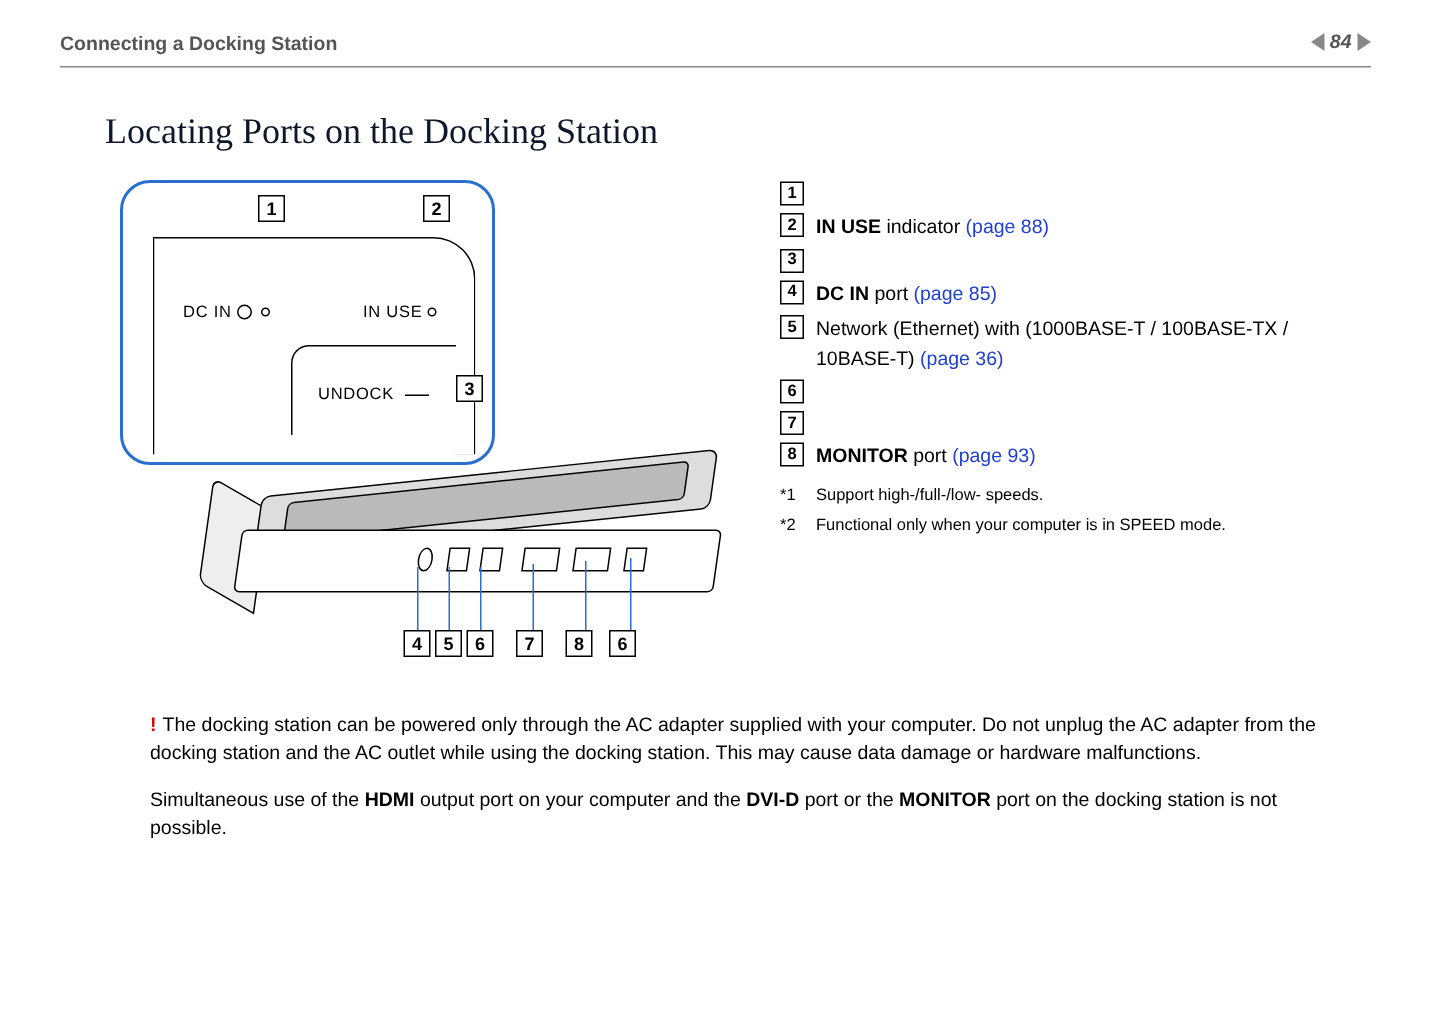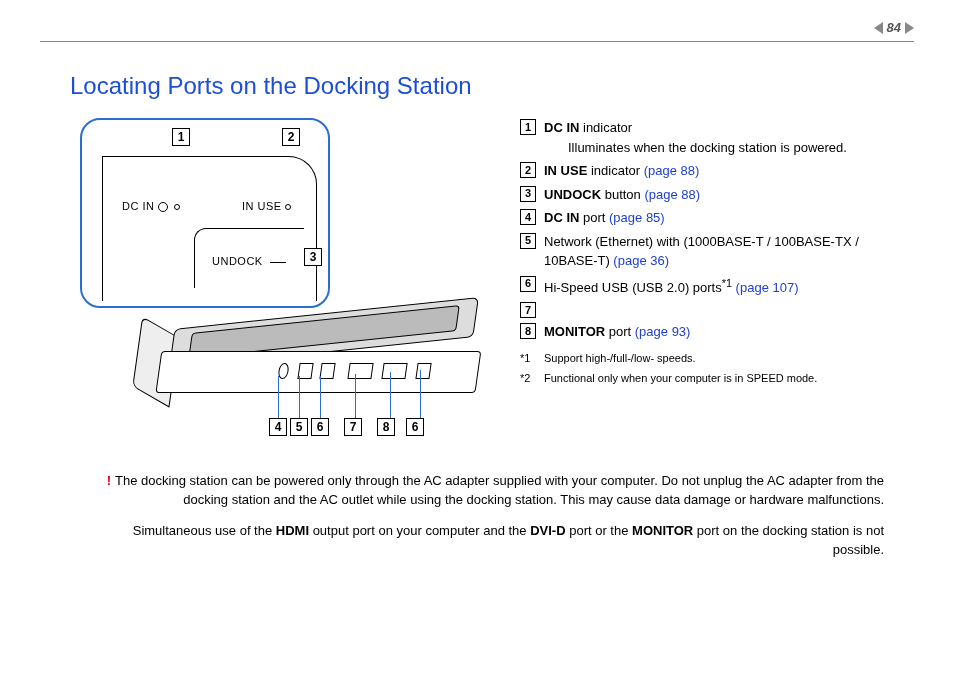--- a/index.html
+++ b/index.html
@@ -38,24 +38,25 @@
     text-align: center;
   }
   .arrow-left, .arrow-right {
     width: 0; height: 0;
     border-top: 6px solid transparent;
     border-bottom: 6px solid transparent;
   }
   .arrow-left { border-right: 9px solid #888; }
   .arrow-right { border-left: 9px solid #888; }
   h1.title {
-    color: #1d4ed8;
+    color: #0f172a;
     font-weight: normal;
     font-size: 24px;
     margin: 0 0 18px 30px;
+    font-family: Liberation Serif, serif;
   }
   .content {
     display: flex;
     gap: 30px;
     margin-left: 30px;
   }
   .diagram-col { width: 420px; flex-shrink:0; }
   .list-col { flex: 1; font-size: 13px; line-height: 1.5; }
   .item-row { display:flex; align-items:flex-start; margin-bottom:4px; }
   .numbox {
@@ -69,21 +70,21 @@
   .indent { margin-left:24px; }
   .footnotes { margin-top:8px; font-size:11px; }
   .fn-row { display:flex; margin-bottom:4px; }
   .fn-mark { width:24px; flex-shrink:0; }
   .notes {
     margin: 24px 30px 0 60px;
     font-size: 13px;
     line-height: 1.45;
   }
   .warn-mark { color:#d00; font-weight:bold; margin-right:4px;}
-  .notes p { margin-bottom:12px;text-align:right; }
+  .notes p { margin-bottom:12px; }
 
   
   .diagram { position:relative; width:420px; height:330px; }
   .callout-frame {
     position:absolute; left:10px; top:0; width:250px; height:190px;
     border:2px solid #2a6fd0; border-radius:20px; background:#fff;
     z-index:3;
   }
   .cf-inner {
     position:absolute; left:20px; top:36px; width:215px; height:145px;
@@ -139,20 +140,21 @@
   }
   .bottom-nums {
     position:absolute; top:300px; display:flex; gap:3px;
   }
 </style>
 </head>
 <body>
 
 <div class="header">
   <div class="breadcrumb">
+    <div>Connecting a Docking Station</div>
   </div>
   <div class="pagenav">
     <div class="arrow-left"></div>
     <span>84</span>
     <div class="arrow-right"></div>
   </div>
 </div>
 
 <h1 class="title">Locating Ports on the Docking Station</h1>
 
@@ -210,41 +212,38 @@
         <div class="nbox" style="margin-left:12px;">7</div>
         <div class="nbox" style="margin-left:12px;">8</div>
         <div class="nbox" style="margin-left:8px;">6</div>
       </div>
     </div>
   </div>
 
   <div class="list-col">
     <div class="item-row">
       <span class="numbox">1</span>
-      <div><span class="bold">DC IN</span><span> indicator</span><br><span class="indent">Illuminates when the docking station is powered.</span></div>
     </div>
     <div class="item-row">
       <span class="numbox">2</span>
       <div><span class="bold">IN USE</span><span> indicator </span><span class="link">(page 88)</span></div>
     </div>
     <div class="item-row">
       <span class="numbox">3</span>
-      <div><span class="bold">UNDOCK</span><span> button </span><span class="link">(page 88)</span></div>
     </div>
     <div class="item-row">
       <span class="numbox">4</span>
       <div><span class="bold">DC IN</span><span> port </span><span class="link">(page 85)</span></div>
     </div>
     <div class="item-row">
       <span class="numbox">5</span>
       <div><span>Network (Ethernet) with (1000BASE-T / 100BASE-TX / 10BASE-T) </span><span class="link">(page 36)</span></div>
     </div>
     <div class="item-row">
       <span class="numbox">6</span>
-      <div><span>Hi-Speed USB (USB 2.0) ports</span><sup>*1</sup><span> </span><span class="link">(page 107)</span></div>
     </div>
     <div class="item-row">
       <span class="numbox">7</span>
     </div>
     <div class="item-row">
       <span class="numbox">8</span>
       <div><span class="bold">MONITOR</span><span> port </span><span class="link">(page 93)</span></div>
     </div>
 
     <div class="footnotes">

